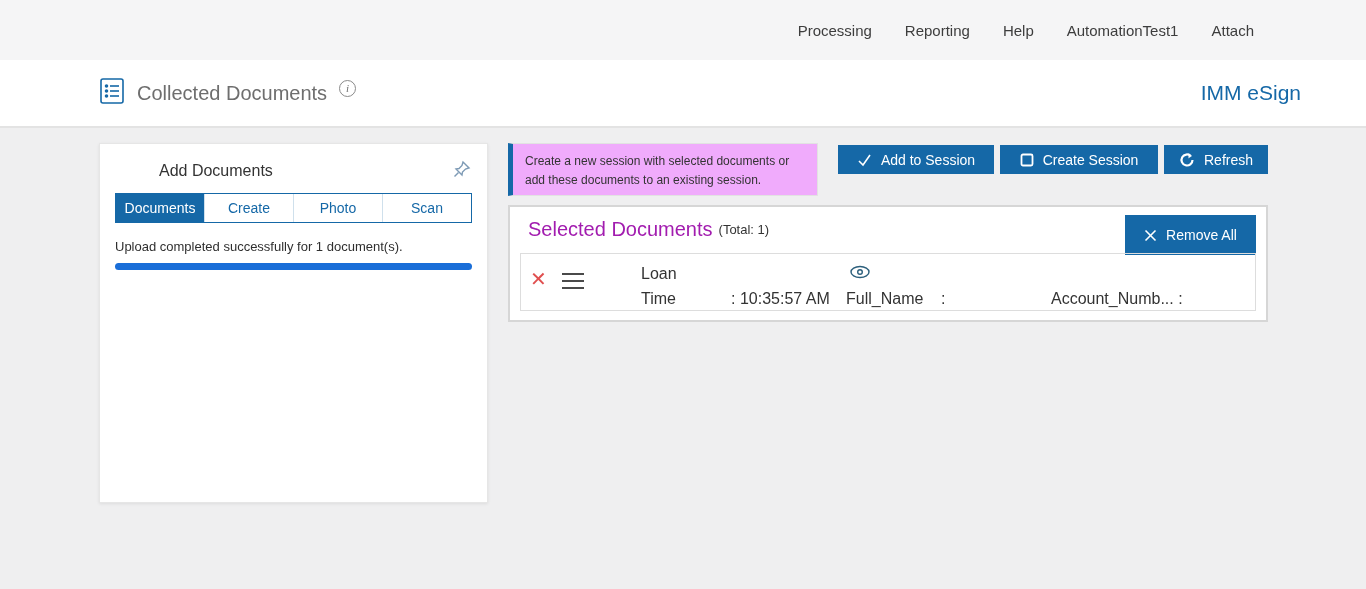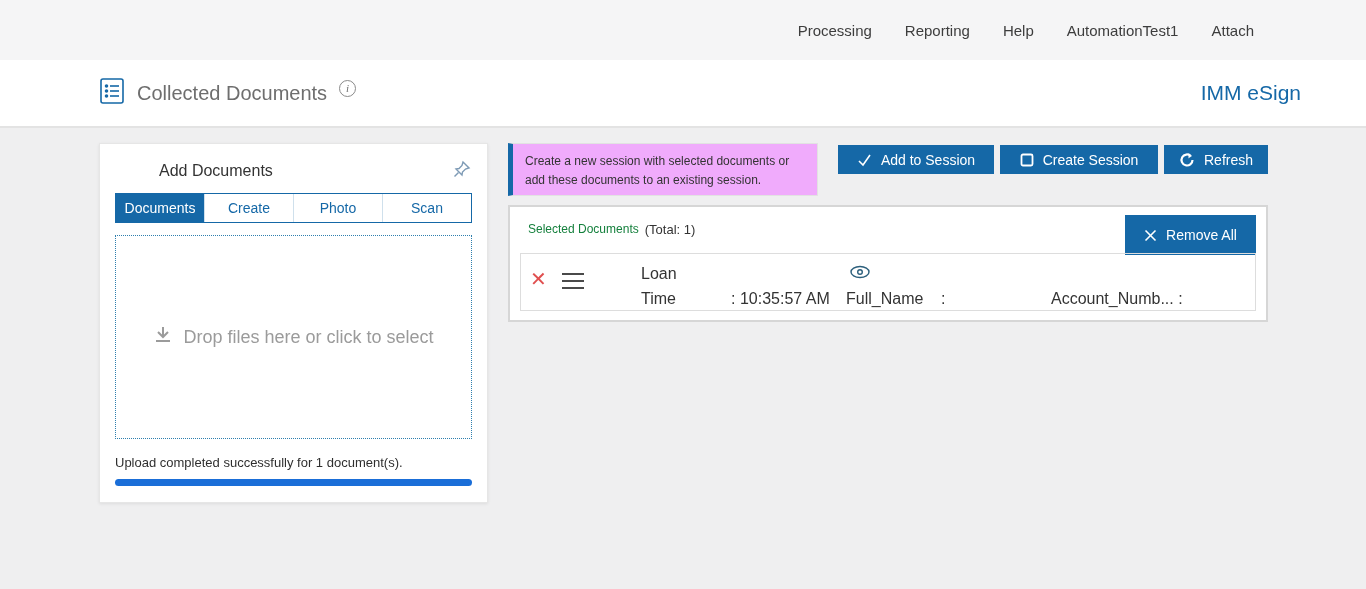--- a/index.html
+++ b/index.html
@@ -38,21 +38,21 @@
   .actions { position:absolute; left:838px; top:145px; display:flex; gap:6px; }
   .btn { height:29px; background:#1568a7; color:#fff; display:flex; align-items:center; justify-content:center; gap:9px; font-size:14px; cursor:pointer; border:none; }
   .btn-create { width:158px; }
   .btn-add { width:156px; }
   .btn-refresh { width:104px; }
   .btn svg { display:block; }
 
   
   .panel { position:absolute; left:508px; top:205px; width:760px; height:117px; background:#fff; border:2px solid #d6d6d6; }
   .panel-header { position:relative; height:44px; display:flex; align-items:center; padding-left:18px; }
-  .panel-title { font-size:12px; color:#15803d; }
+  .panel-title { font-size:20px; color:#a21caf; }
   .panel-total { font-size:13px; color:#333; margin-left:6px; }
   .btn-remove { position:absolute; right:10px; top:8px; width:131px; height:40px; }
   .doc-row { position:absolute; left:10px; right:10px; top:46px; height:58px; border:1px solid #ddd; }
   .row-x { position:absolute; left:9px; top:15px; color:#e04f4f; font-size:20px; font-weight:300; cursor:pointer; line-height:1; }
   .hamburger { position:absolute; left:41px; top:19px; width:22px; cursor:grab; }
   .hamburger div { height:2px; background:#4a4a4a; margin-bottom:5px; }
   .cell { position:absolute; font-size:16px; color:#333; }
   .eye { position:absolute; left:327px; top:9px; cursor:pointer; }
 
   .l1 { top:11px; } .l2 { top:36px; }
@@ -97,30 +97,20 @@
           <path d="M11 3 L17 9 L13.5 10 L10.5 13 L10 16 L4 10 L7 9.5 L10 6.5 Z"></path>
           <line x1="6.5" y1="13.5" x2="2.5" y2="17.5"></line>
         </svg>
       </span>
     </div>
     <div class="tabs">
       <div class="tab active">Documents</div>
       <div class="tab">Create</div>
       <div class="tab">Photo</div>
       <div class="tab">Scan</div>
-    </div>
-    <div class="dropzone">
-      <span>
-        <svg width="20" height="20" viewBox="0 0 20 20" fill="none" stroke="#9b9b9b" stroke-width="2">
-          <line x1="10" y1="2" x2="10" y2="11"></line>
-          <polyline points="5,7 10,12 15,7" fill="none"></polyline>
-          <line x1="3" y1="16" x2="17" y2="16"></line>
-        </svg>
-      </span>
-      <span class="dropzone-text">Drop files here or click to select</span>
     </div>
     <div class="upload-status">Upload completed successfully for 1 document(s).</div>
     <div class="progress"></div>
   </div>
 
   <div class="info-box">Create a new session with selected documents or add these documents to an existing session.</div>
 
   <div class="actions">
     <button class="btn btn-add">
       <span>

